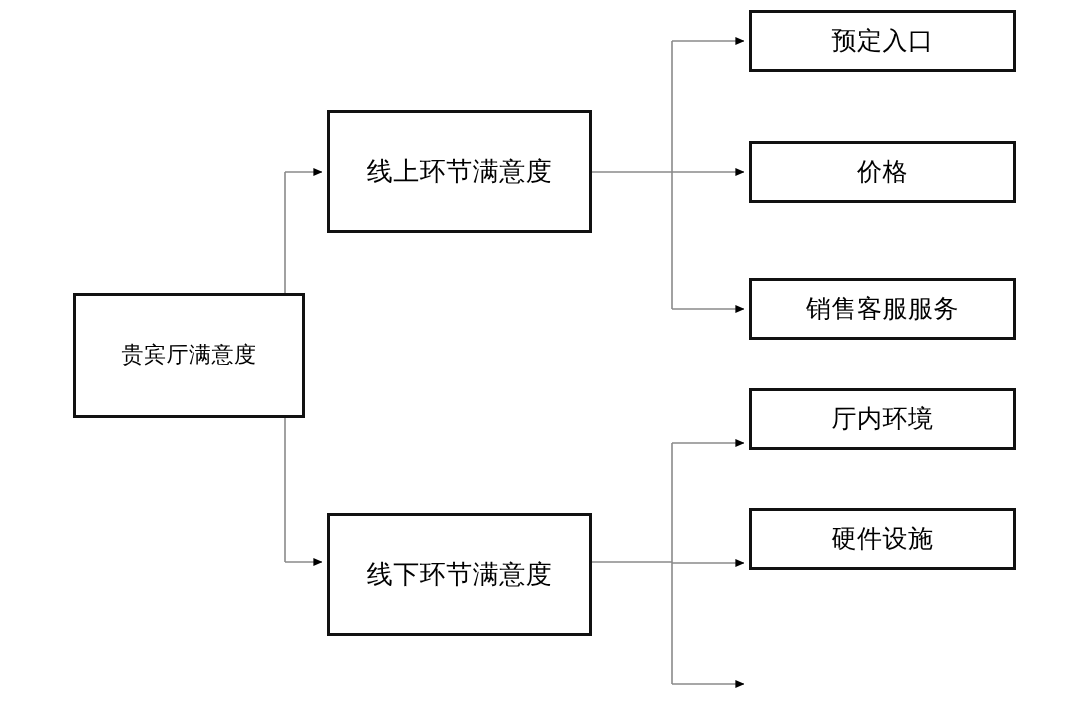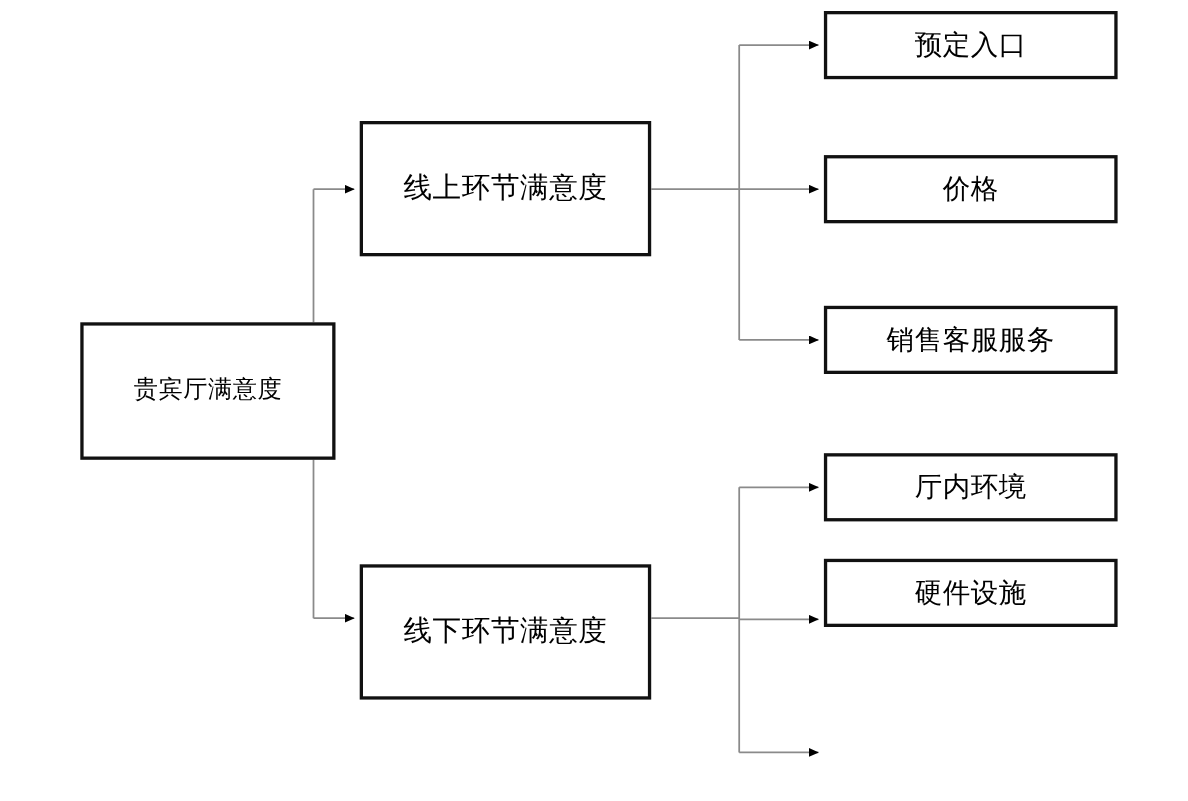--- a/index.html
+++ b/index.html
@@ -59,21 +59,21 @@
   .node-mid-offline { top: 513px; text-align: center; }
   .node-leaf {
     left: 749px;
     width: 267px;
     height: 62px;
     font-size: 25px;
   }
   .leaf-1 { top: 10px; }
   .leaf-2 { top: 141px; }
   .leaf-3 { top: 278px; align-items: center; }
-  .leaf-4 { top: 412px; }
+  .leaf-4 { top: 388px; }
   .leaf-5 { top: 508px; }
   .leaf-6 { top: 653px; }
 </style>
 </head>
 <body>
 
 <div id="diagram-canvas">
 
   <svg id="connector-layer" viewBox="0 0 1080 728" width="1080" height="728" xmlns="http://www.w3.org/2000/svg">
     <defs>

